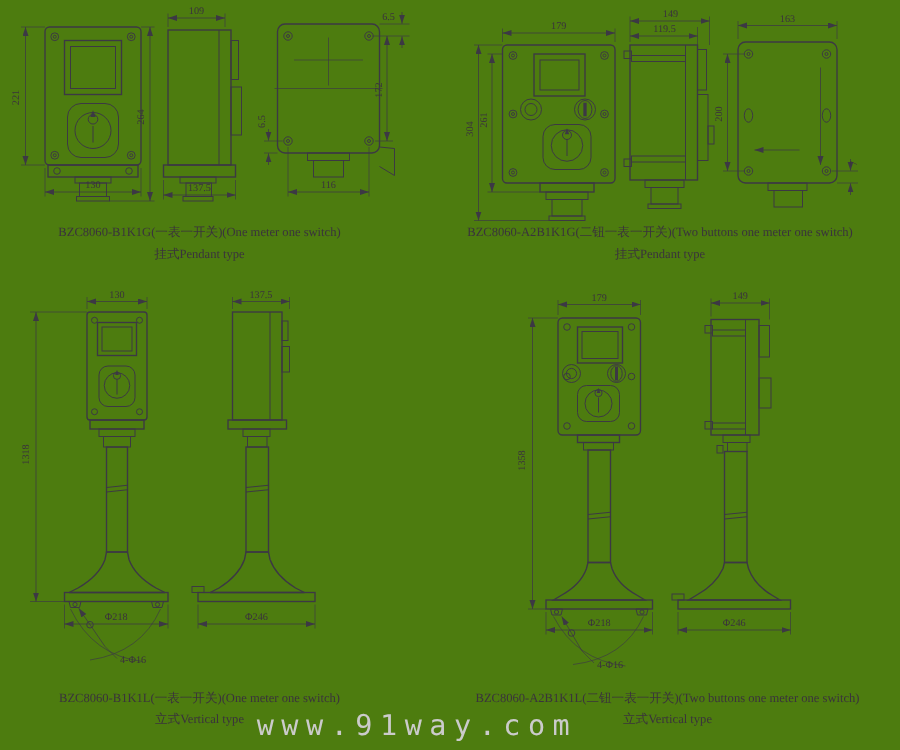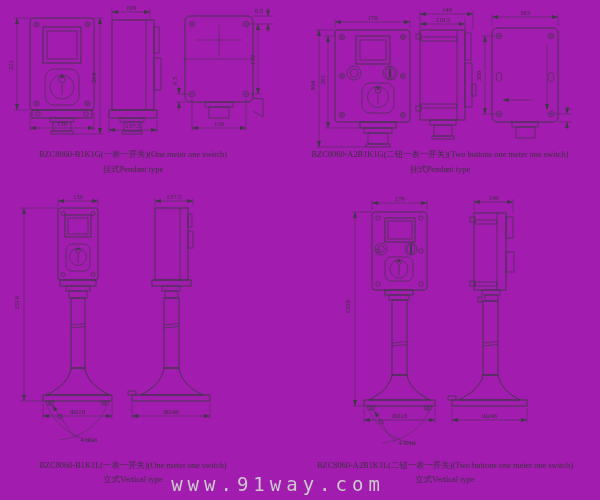--- a/index.html
+++ b/index.html
@@ -1,16 +1,16 @@
 <!DOCTYPE html>
 <html><head>
 <meta charset="utf-8">
 <style>
   html,body{margin:0;padding:0;background:#fff;}
-  .canvas{position:relative;width:600px;height:500px;background:#a21caf;overflow:hidden;
+  .canvas{position:relative;width:600px;height:500px;background:#4d7c0f;overflow:hidden;
           font-family:"Liberation Serif","DejaVu Serif",serif;}
   svg{position:absolute;}
   #f1{left:0;top:0;} #f2{left:300px;top:0;} #f3{left:0;top:185px;} #f4{left:300px;top:185px;}
   .o  {fill:none;stroke:#3c3844;stroke-width:.9;}
   .t  {fill:none;stroke:#3c3844;stroke-width:.65;}
   .f  {fill:#3c3844;stroke:none;}
   .x  {stroke:#3c3844;stroke-width:.45;fill:none;}
   .c  {stroke:#3c3844;stroke-width:.45;fill:none;}
   .dm {stroke:#3c3844;stroke-width:.5;fill:none;marker-start:url(#mS);marker-end:url(#mE);}
   .ldr{stroke:#3c3844;stroke-width:.5;fill:none;marker-end:url(#mE);}

